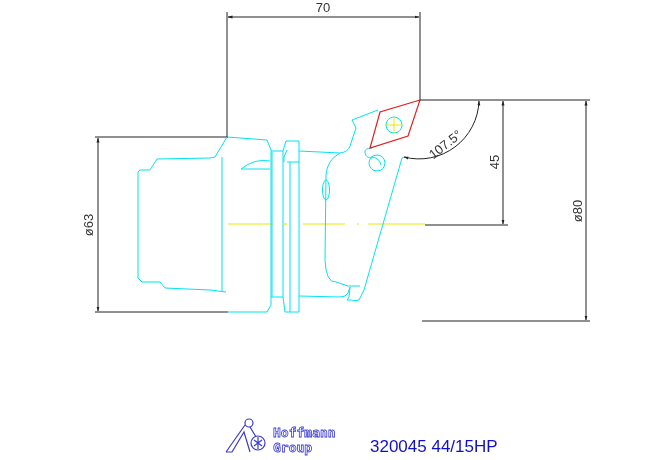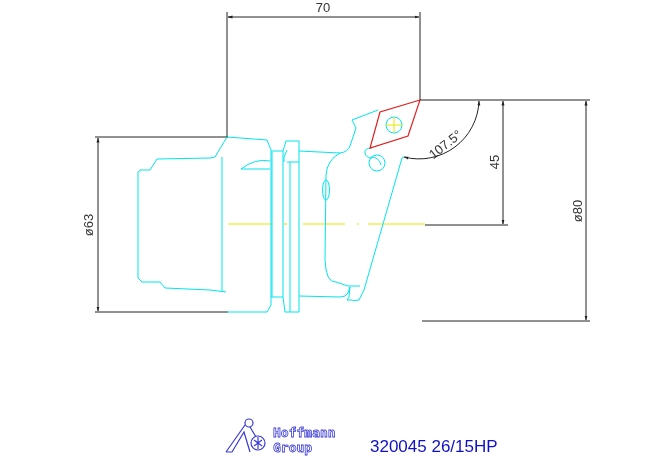--- a/index.html
+++ b/index.html
@@ -98,13 +98,13 @@
   <g stroke="#3a3ad8" fill="none" stroke-width="1.2">
     <circle cx="249" cy="423" r="4"></circle>
     <path d="M245,425 L226,452 M250,427 L256,437 M226,452 L232,452 L244,432 L250,452"></path>
     <circle cx="258" cy="443" r="7"></circle>
     <path d="M254,440 L262,446 M262,440 L254,446 M258,437 L258,449"></path>
   </g>
   <text class="logo-text" x="273" y="437">Hoffmann</text>
   <text class="logo-text" x="273" y="452">Group</text>
 </svg>
 
-<div class="title">320045 26/15HP</div>
+<div class="title">320045 44/15HP</div>
 
 </body></html>

